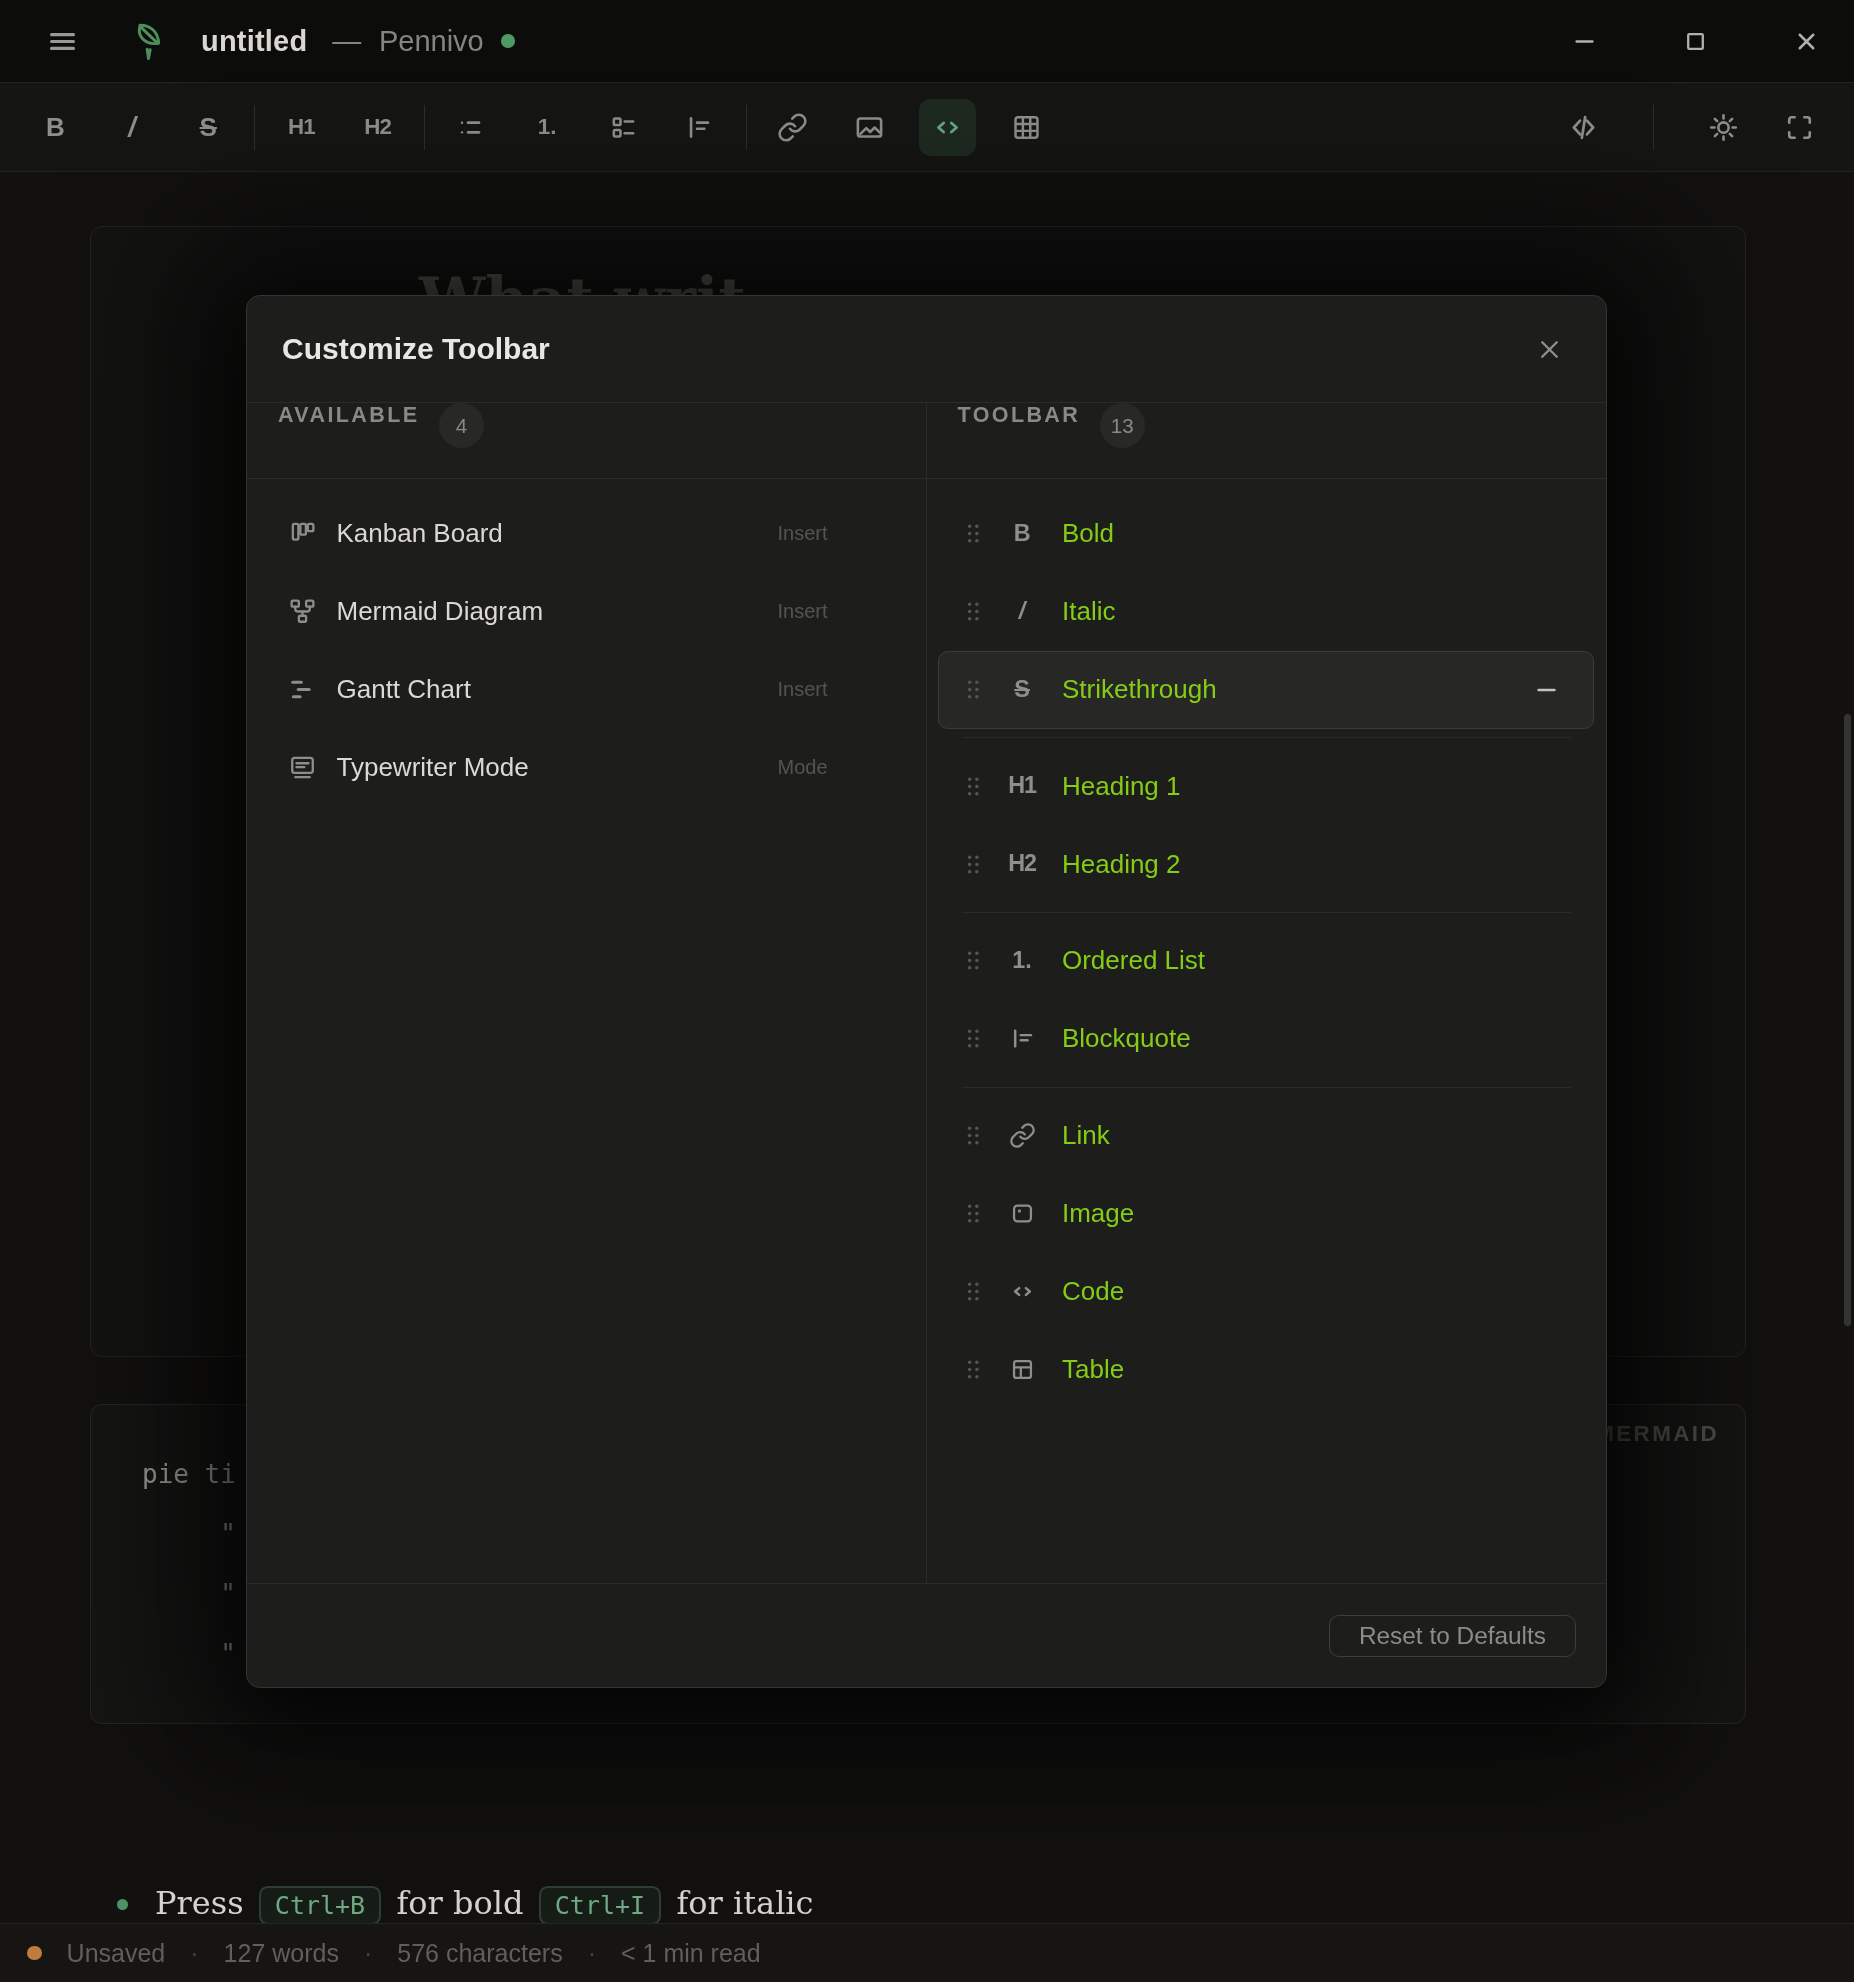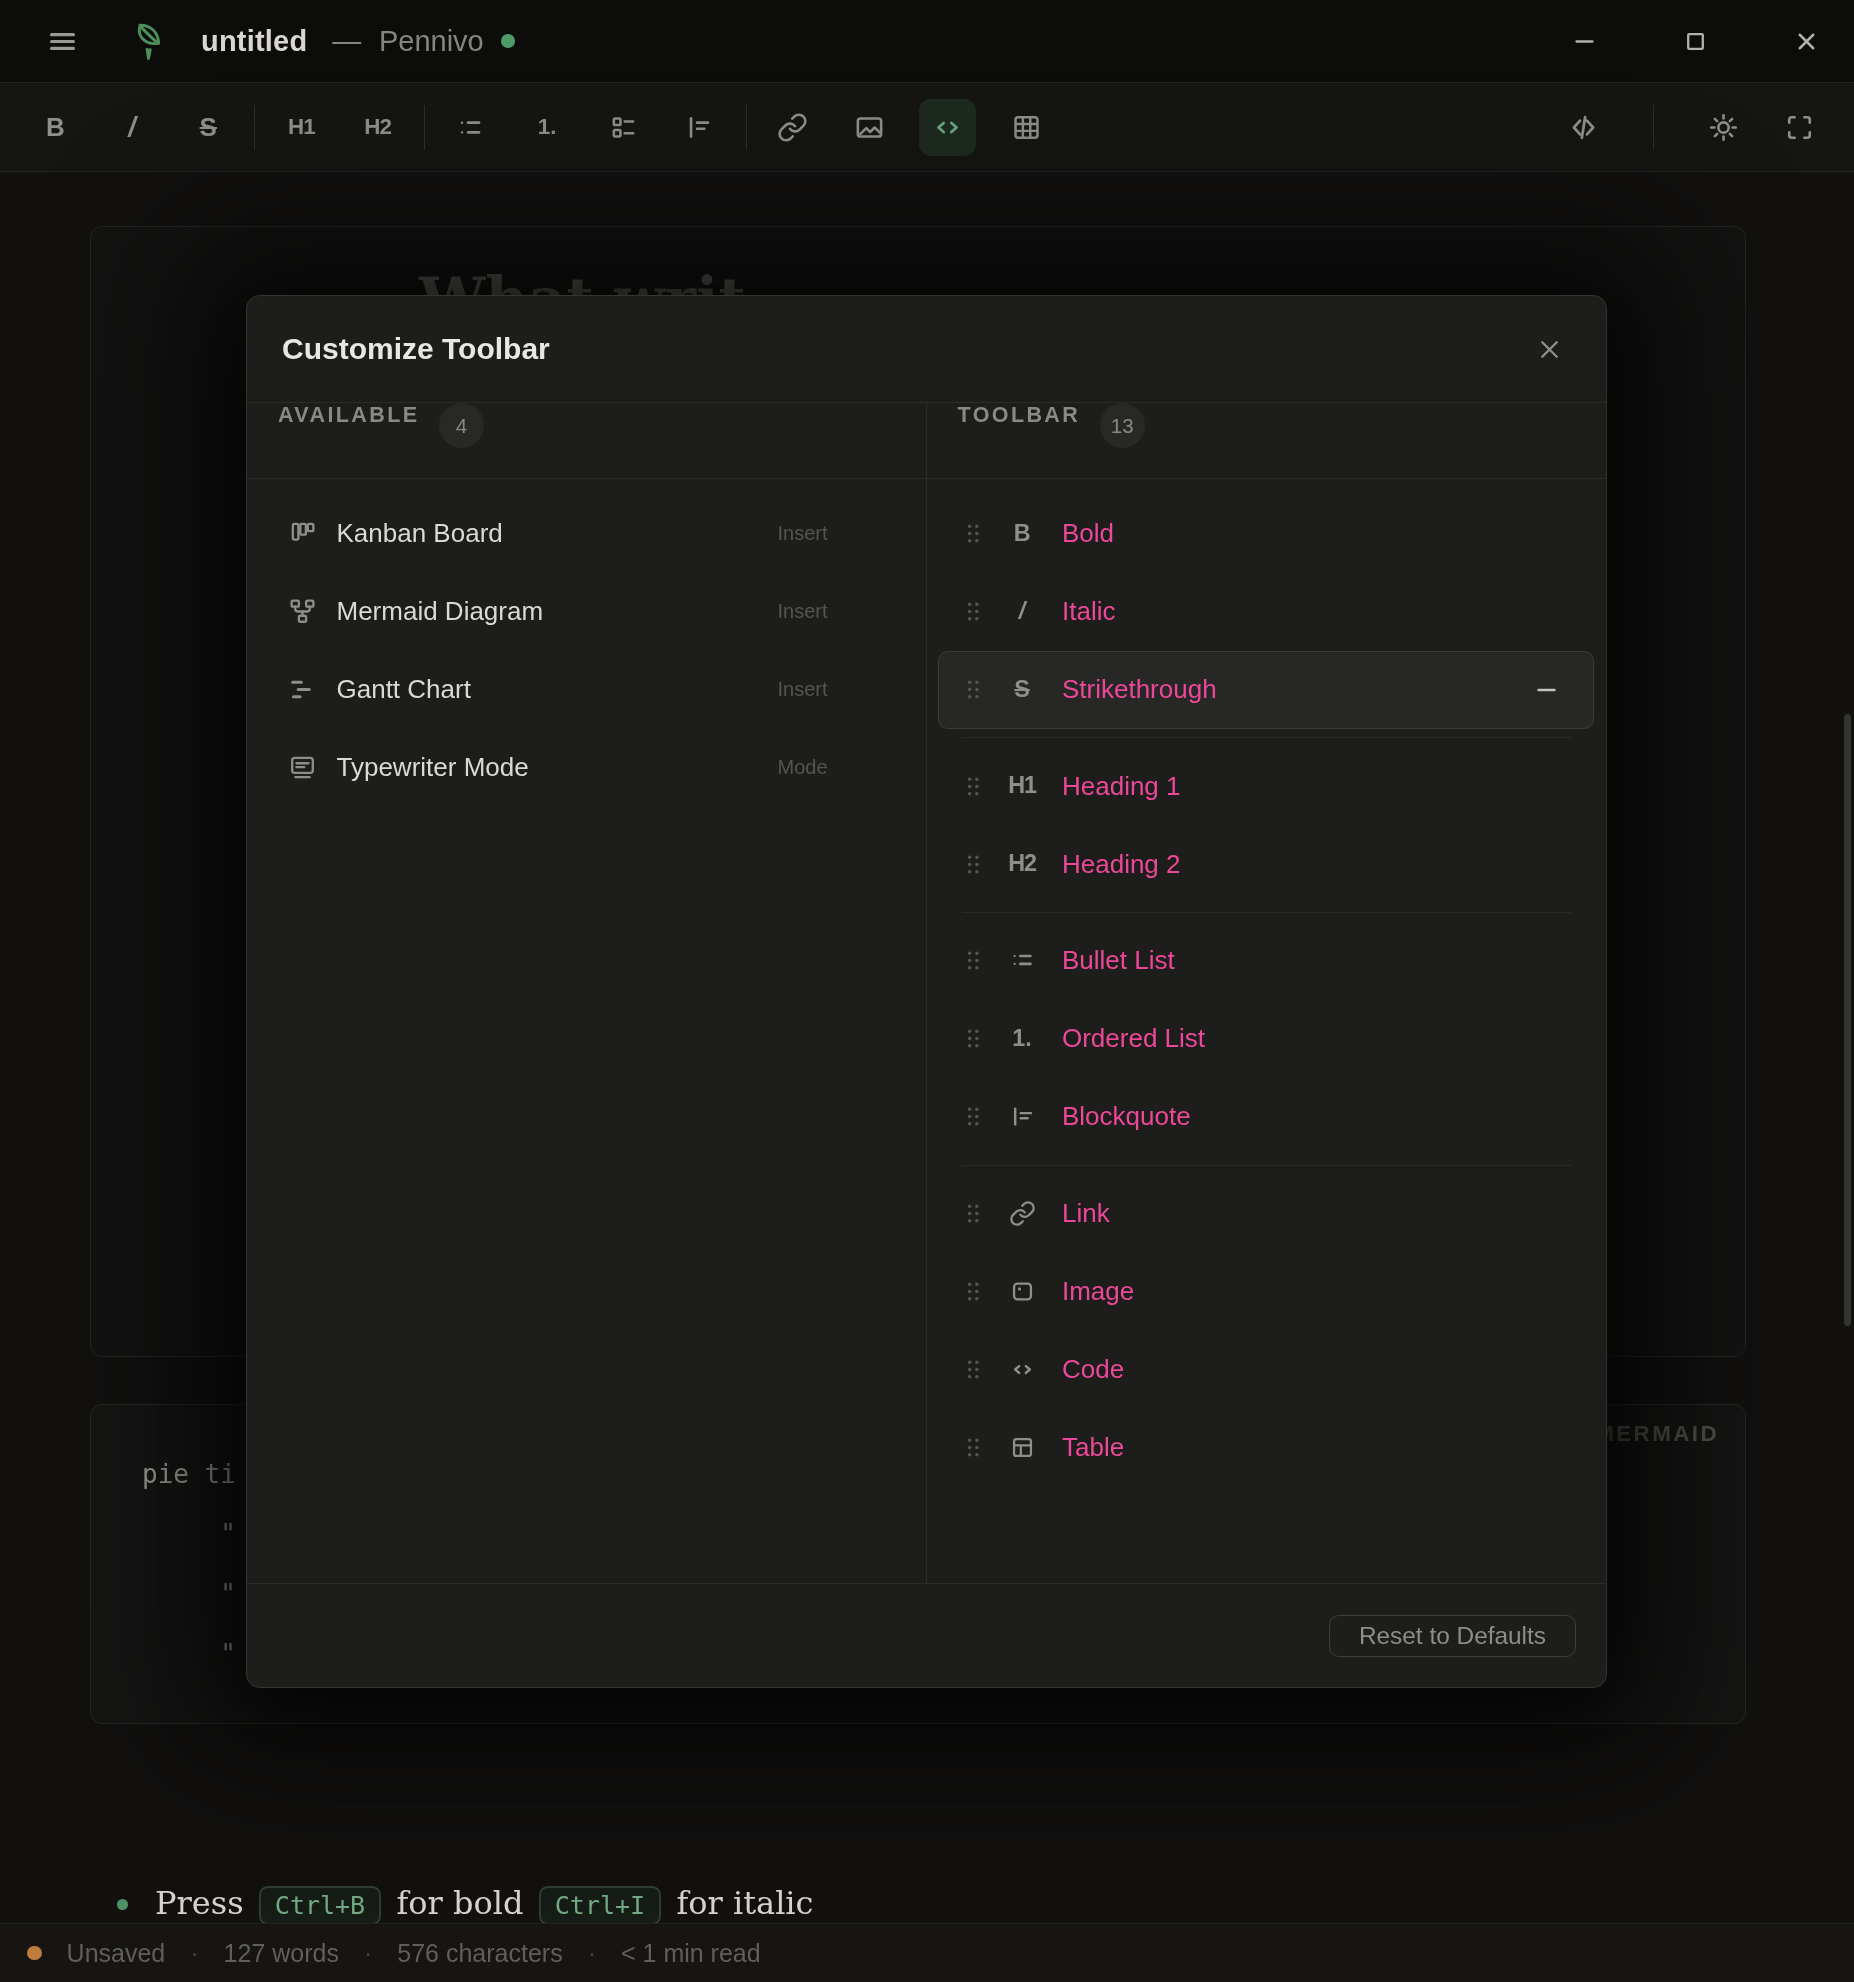--- a/index.html
+++ b/index.html
@@ -79,21 +79,21 @@
   .a-ic{width:29px;height:29px;color:#8f8e88;margin-right:19.5px;flex:0 0 auto;}
   .a-label{font-size:26px;color:#dcd9d3;}
   .a-action{margin-left:auto;font-size:20px;color:#55544e;}
 
   .t-row{height:78px;margin:0 11.7px;display:flex;align-items:center;padding:0 23.4px;box-sizing:border-box;
          border-radius:9.8px;position:relative;border:1px solid transparent;}
   .t-row.selected{background:#272726;border:1px solid #3c3c39;}
   .handle{width:21.5px;height:29px;color:#56554f;margin-right:21.5px;flex:0 0 auto;}
   .t-ic{width:33px;height:29px;color:#8f8e88;margin-right:23.4px;flex:0 0 auto;display:flex;align-items:center;justify-content:center;}
   .t-ic .g{font-size:23.4px;color:#8f8e88;}
-  .t-label{font-size:26px;color:#ec4899;}
+  .t-label{font-size:26px;color:#84cc16;}
   .t-remove{position:absolute;right:29px;top:50%;transform:translateY(-50%);width:35px;height:35px;
             display:flex;align-items:center;justify-content:center;color:#c5c3be;}
   .t-sep{height:1px;background:#2a2a28;margin:8.8px 35px;}
 
   .modal-footer{flex:0 0 104px;border-top:1px solid #2b2b29;display:flex;align-items:center;
                 justify-content:flex-end;padding-right:30px;box-sizing:border-box;}
   .reset-btn{height:42px;padding:0 29px;border:1px solid #3e3e3b;border-radius:9.8px;background:transparent;
              color:#8d8c86;font-size:24.4px;font-family:"Liberation Sans",sans-serif;display:flex;align-items:center;}
 
   
@@ -464,40 +464,20 @@
                 </svg>
               </span>
             <span class="t-ic">
                 <span class="g h">H2</span>
               </span>
             <span class="t-label">Heading 2</span>
           </div>
 
           <div class="t-sep"></div>
 
-          <div class="t-row">
-            <span class="handle">
-                <svg width="21.5" height="29" viewBox="0 0 20 28" fill="currentColor">
-                  <circle cx="6" cy="7" r="1.7"></circle>
-                  <circle cx="13" cy="7" r="1.7"></circle>
-                  <circle cx="6" cy="14" r="1.7"></circle>
-                  <circle cx="13" cy="14" r="1.7"></circle>
-                  <circle cx="6" cy="21" r="1.7"></circle>
-                  <circle cx="13" cy="21" r="1.7"></circle>
-                </svg>
-              </span>
-            <span class="t-ic">
-              <svg width="27" height="27" viewBox="0 0 24 24" fill="none" stroke="currentColor" stroke-width="2.4" stroke-linecap="round">
-                  <circle cx="5" cy="8" r="1" fill="currentColor" stroke="none"></circle>
-                  <circle cx="5" cy="15" r="1" fill="currentColor" stroke="none"></circle>
-                  <path d="M10 8h9M10 15h9"></path>
-                </svg>
-            </span>
-            <span class="t-label">Bullet List</span>
-          </div>
 
           <div class="t-row">
             <span class="handle">
                 <svg width="21.5" height="29" viewBox="0 0 20 28" fill="currentColor">
                   <circle cx="6" cy="7" r="1.7"></circle>
                   <circle cx="13" cy="7" r="1.7"></circle>
                   <circle cx="6" cy="14" r="1.7"></circle>
                   <circle cx="13" cy="14" r="1.7"></circle>
                   <circle cx="6" cy="21" r="1.7"></circle>
                   <circle cx="13" cy="21" r="1.7"></circle>

